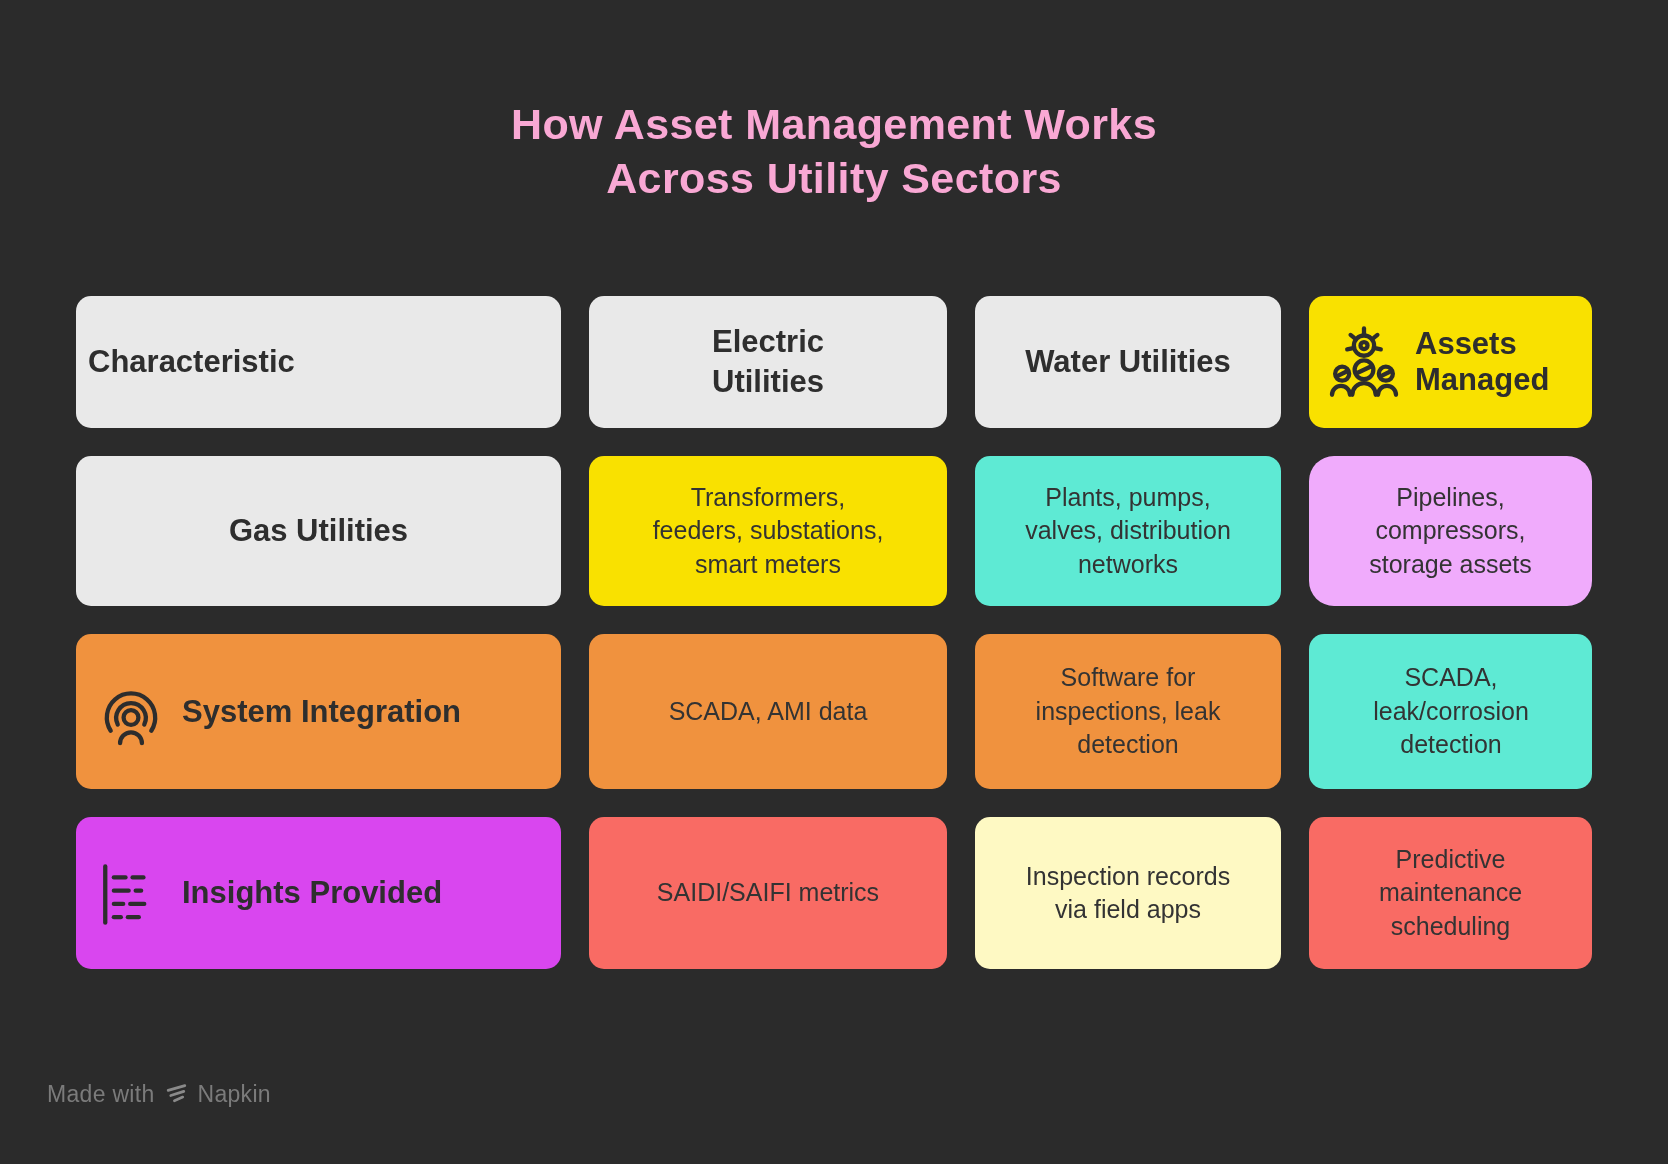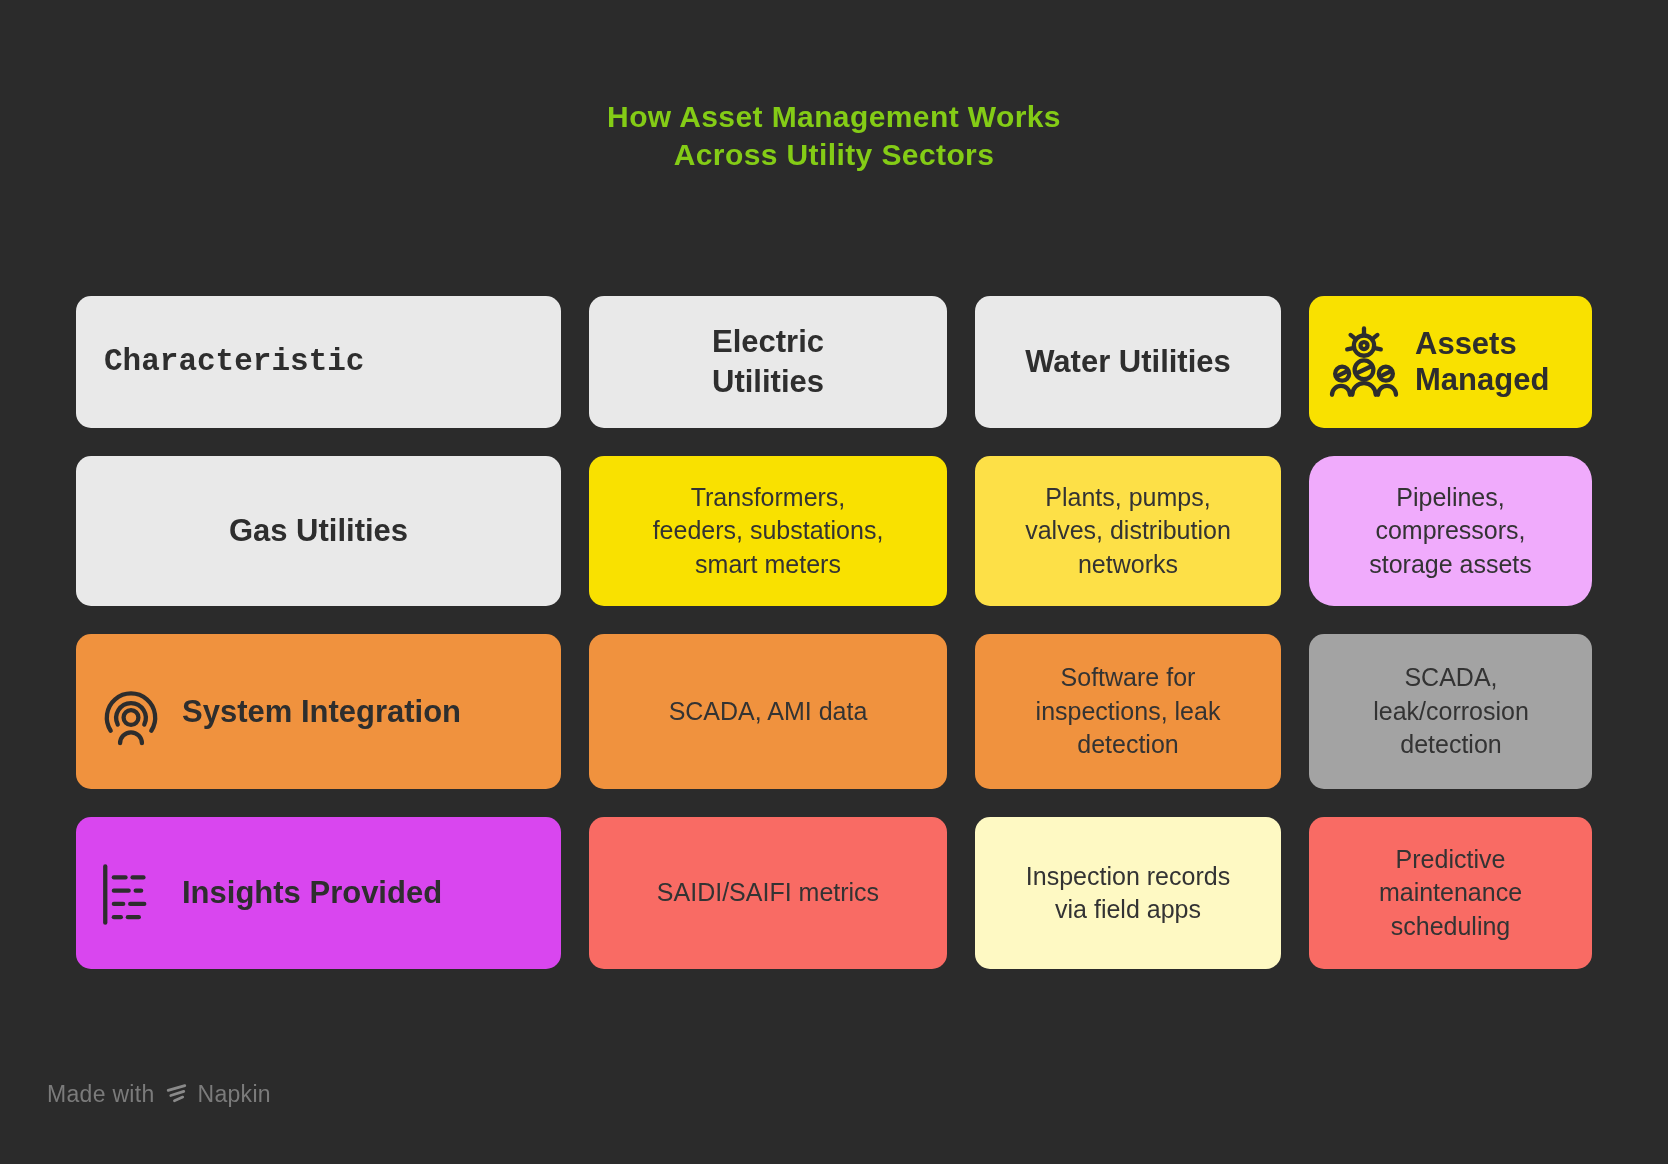--- a/index.html
+++ b/index.html
@@ -3,40 +3,40 @@
 <meta charset="utf-8">
 <style>
   html,body {margin:0; padding:0; background:#2B2B2B;}
   .canvas {
     position:relative; width:1668px; height:1164px;
     background:#2B2B2B; overflow:hidden;
     font-family:"Liberation Sans", sans-serif;
   }
   .title {
     position:absolute; top:98px; left:0; width:100%;
-    text-align:center; font-size:30px; font-weight:700;
-    color:#84cc16; line-height:1.25; letter-spacing:0.4px;
+    text-align:center; font-size:43px; font-weight:700;
+    color:#f9a8d4; line-height:1.25; letter-spacing:0.4px;
   }
   .grid {
     position:absolute; left:76px; top:296px;
     display:grid;
     grid-template-columns:485px 358px 306px 283px;
     grid-template-rows:132px 150px 155px 152px;
     column-gap:28px; row-gap:28px;
   }
   .cell {
     border-radius:15px;
     display:flex; align-items:center; justify-content:center;
     box-sizing:border-box;
   }
   .hcell {
     font-size:31px; font-weight:700; color:#2E2E2E;
     text-align:center; white-space:pre-line; line-height:1.3;
   }
-  .hcell.first {justify-content:flex-start; padding-left:28px; text-align:left;font-family:Liberation Mono, monospace;}
+  .hcell.first {justify-content:flex-start; padding-left:12px; text-align:left;}
   .labelcell {
     justify-content:flex-start; padding-left:16px; gap:12px;
     font-size:31px; font-weight:700; color:#2E2E2E;
   }
   .datacell {
     font-size:25px; color:#333333; text-align:center;
     white-space:pre-line; line-height:1.34; padding:0 12px;
   }
   .icon {width:78px; height:78px; flex:0 0 auto;}
   .icon svg {width:100%; height:100%;}
@@ -92,21 +92,21 @@
       </span>
       <span>Assets Managed</span>
     </div>
 
     <div class="cell hcell" style="background: rgb(233, 233, 233);">
       <span>Gas Utilities</span>
     </div>
     <div class="cell datacell" style="background: rgb(249, 225, 0);">Transformers,
 feeders, substations,
 smart meters</div>
-    <div class="cell datacell" style="background: #fde047;">Plants, pumps,
+    <div class="cell datacell" style="background: #5eead4;">Plants, pumps,
 valves, distribution
 networks</div>
     <div class="cell datacell" style="background: #f0abfc; border-radius: 25px;">Pipelines,
 compressors,
 storage assets</div>
 
     <div class="cell labelcell" style="background: rgb(240, 146, 62);">
       <span class="icon">
         <svg viewBox="0 0 100 100" fill="none" stroke="#2D2D2D" stroke-width="5.5" stroke-linecap="round" stroke-linejoin="round">
           <circle cx="50" cy="57" r="9.5"></circle>
@@ -114,21 +114,21 @@
           <path d="M 33 66 A 19 19 0 1 1 67 66"></path>
           <path d="M 24 74 A 31 31 0 1 1 76 74"></path>
         </svg>
       </span>
       <span>System Integration</span>
     </div>
     <div class="cell datacell" style="background: rgb(240, 146, 62);">SCADA, AMI data</div>
     <div class="cell datacell" style="background: rgb(240, 146, 62);">Software for
 inspections, leak
 detection</div>
-    <div class="cell datacell" style="background: #a3a3a3; padding-left: 13px;">SCADA,
+    <div class="cell datacell" style="background: #5eead4; padding-left: 13px;">SCADA,
 leak/corrosion
 detection</div>
 
     <div class="cell labelcell" style="background: #d946ef;">
       <span class="icon">
         <svg viewBox="0 0 100 100" fill="none" stroke="#2D2D2D" stroke-width="5.5" stroke-linecap="round" stroke-linejoin="round">
           <line x1="17" y1="16" x2="17" y2="88"></line>
           <line x1="28" y1="30" x2="43" y2="30"></line>
           <line x1="52" y1="30" x2="66" y2="30"></line>
           <line x1="28" y1="47" x2="47" y2="47"></line>

